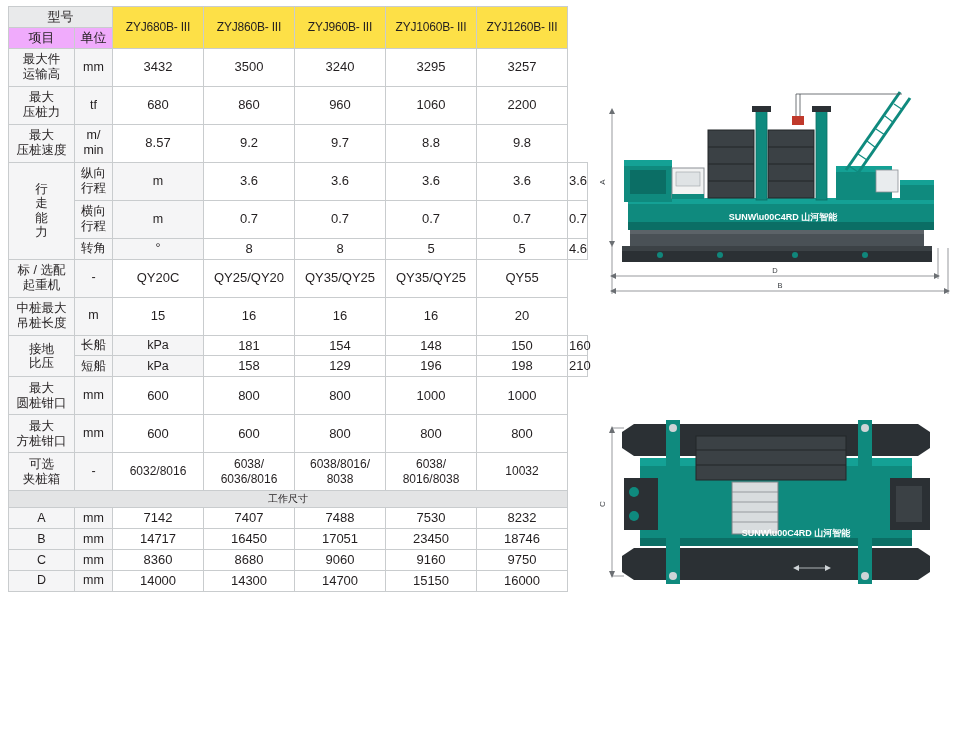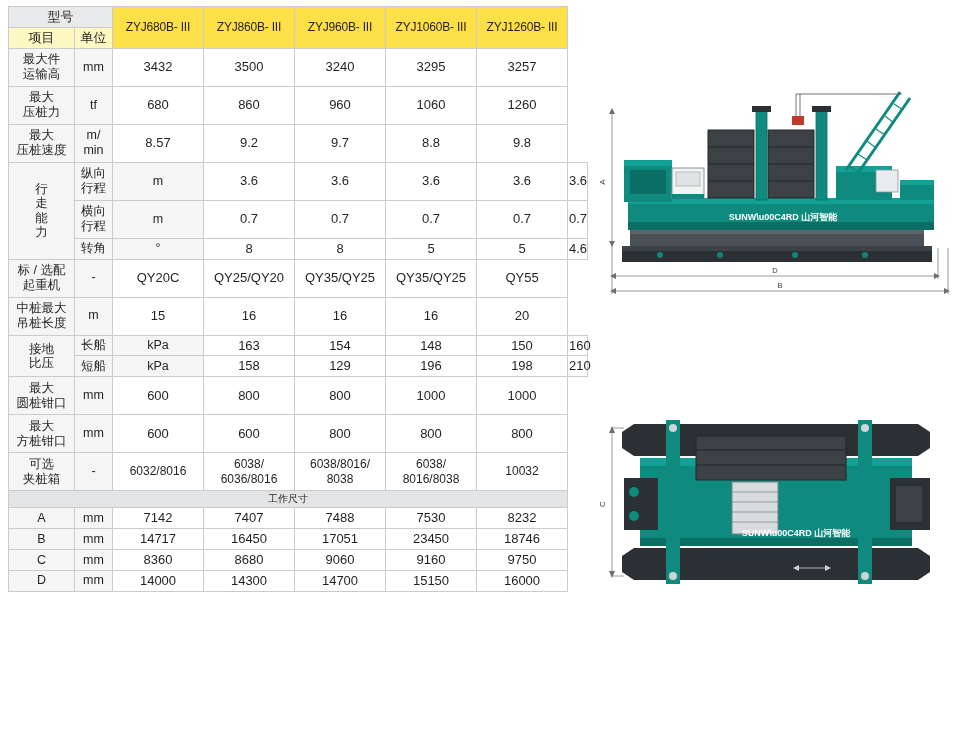--- a/index.html
+++ b/index.html
@@ -47,21 +47,21 @@
     font-weight: bold;
     font-size: 13px;
   }
   .hdr-model {
     background: #fde047;
     font-weight: bold;
     font-size: 12px;
     letter-spacing: -0.2px;
   }
   .hdr-sub {
-    background: #fef9c3;
+    background: #f0abfc;
     font-weight: bold;
     font-size: 13px;
   }
   .rowlabel {
     background: #f5f5f6;
     font-size: 12.5px;
   }
   .unitcell {
     background: #f5f5f6;
     font-size: 12.5px;
@@ -158,21 +158,21 @@
         <tr class="tall">
           <td class="rowlabel">
             <span>最大</span><br>
             <span>压桩力</span>
           </td>
           <td class="unitcell">tf</td>
           <td class="val">680</td>
           <td class="val">860</td>
           <td class="val">960</td>
           <td class="val">1060</td>
-          <td class="val">1260</td>
+          <td class="val">2200</td>
         </tr>
 
         <tr class="tall">
           <td class="rowlabel">
             <span>最大</span><br>
             <span>压桩速度</span>
           </td>
           <td class="unitcell">
             <span>m/</span><br>
             <span>min</span>
@@ -252,21 +252,21 @@
           <td class="val">20</td>
         </tr>
 
         <tr>
           <td class="vert-group" rowspan="2" style="width:40px">
             <span>接地</span>
             <span>比压</span>
           </td>
           <td class="rowlabel" style="width:26px">长船</td>
           <td class="unitcell">kPa</td>
-          <td class="val">163</td>
+          <td class="val">181</td>
           <td class="val">154</td>
           <td class="val">148</td>
           <td class="val">150</td>
           <td class="val">160</td>
         </tr>
 
         <tr>
           <td class="rowlabel">短船</td>
           <td class="unitcell">kPa</td>
           <td class="val">158</td>

